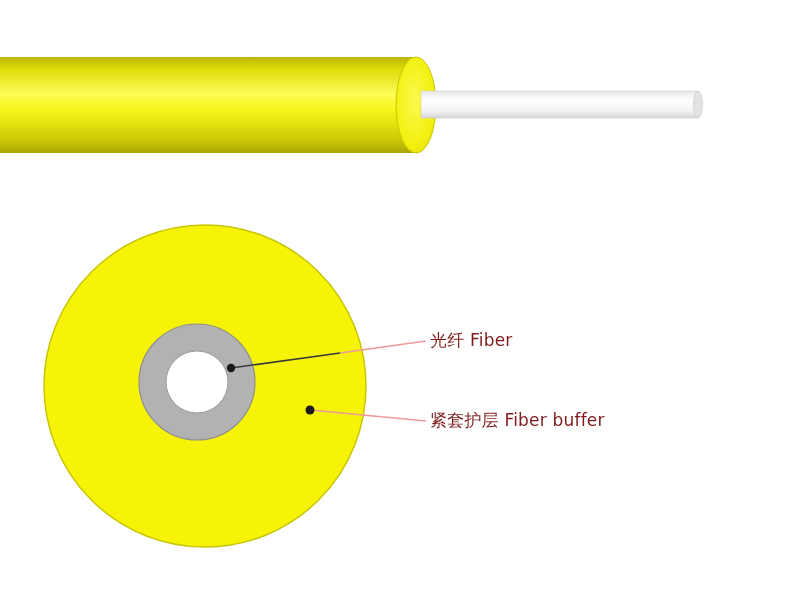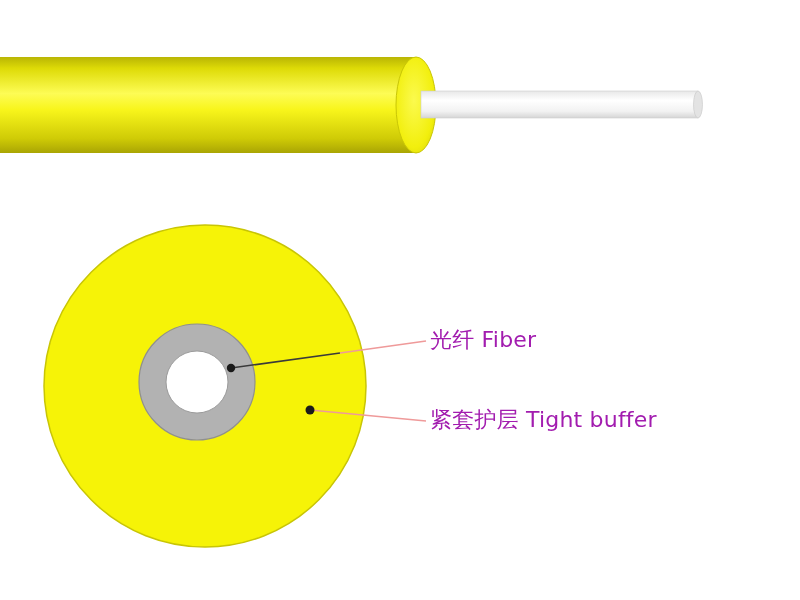--- a/index.html
+++ b/index.html
@@ -15,22 +15,22 @@
     background: #ffffff;
     overflow: hidden;
   }
   .stage svg {
     position: absolute;
     top: 0;
     left: 0;
   }
   .callout-label {
     position: absolute;
-    font-size: 22px;
-    color: #a21caf;
+    font-size: 17px;
+    color: #7f1d1d;
     line-height: 22px;
     white-space: nowrap;
     letter-spacing: 0.2px;
     text-align: right;
   }
   .label-fiber { left: 430px; top: 329px; }
   .label-buffer { left: 430px; top: 409px; }
 </style>
 </head>
 <body>
@@ -78,15 +78,15 @@
       <line x1="340" y1="353" x2="426" y2="341" stroke="#ef9a9a" stroke-width="1.6"></line>
       <circle cx="231" cy="368" r="4.2" fill="#1a1a1a"></circle>
 
       <line x1="310" y1="410" x2="426" y2="421" stroke="#ef9a9a" stroke-width="1.6"></line>
       <circle cx="310" cy="410" r="4.5" fill="#1a1a1a"></circle>
     </g>
   </svg>
 
   <div class="callout-label label-fiber">光纤 Fiber</div>
 
-  <div class="callout-label label-buffer">紧套护层 Tight buffer</div>
+  <div class="callout-label label-buffer">紧套护层 Fiber buffer</div>
 
 </div>
 
 </body></html>

